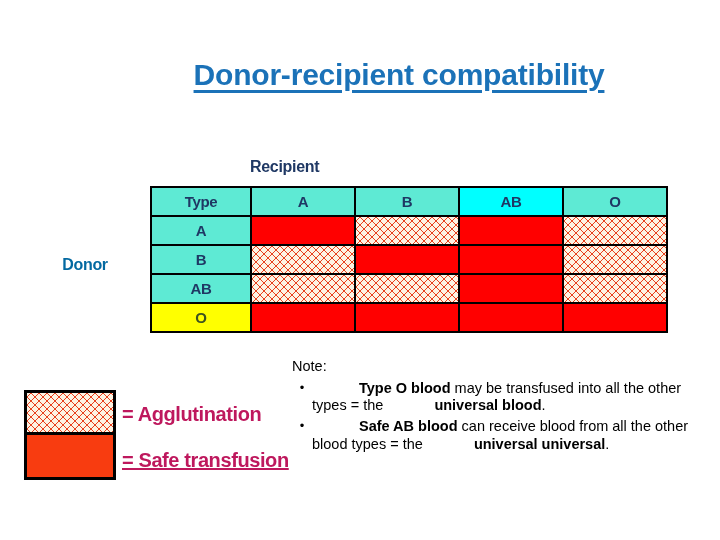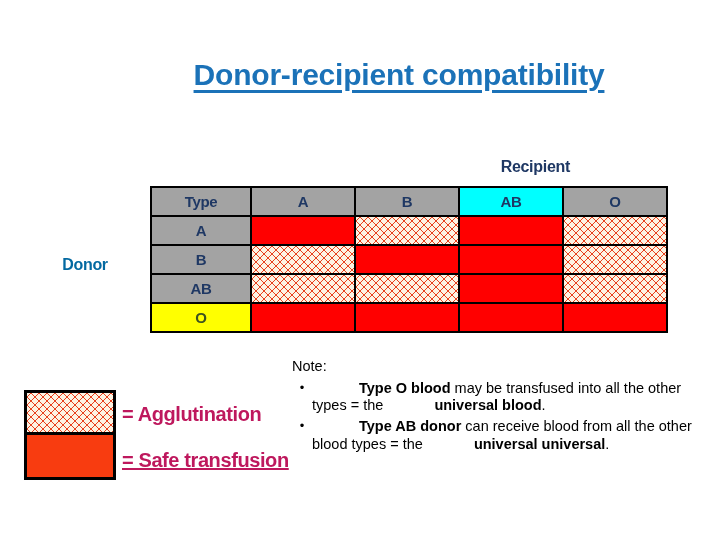--- a/index.html
+++ b/index.html
@@ -31,21 +31,21 @@
     white-space: nowrap;
     padding-left: 39px;
   }
 
   
   #recipient-label {
     position: absolute;
     left: 250px;
     top: 158px;
     width: 320px;
-    text-align: right;
+    text-align: left;
     font-size: 16px;
     font-weight: bold;
     color: #1f3864;
     letter-spacing: -0.3px;
   }
 
   
   #donor-label {
     position: absolute;
     left: 30px;
@@ -71,21 +71,21 @@
     border: 2px solid #000000;
     height: 27px;
     padding: 0;
     margin: 0;
     text-align: center;
     vertical-align: middle;
     font-size: 15px;
     font-weight: bold;
     color: #1f3864;
     letter-spacing: -0.3px;
-    background: #a3a3a3;
+    background: #5eead4;
   }
   #compat-table col.label-col { width: 100px; }
   #compat-table col.data-col  { width: 104px; }
 
   td.hdr-ab { background: #00ffff !important; }
   td.row-lbl-o { background: #ffff00 !important; color: #3d5220 !important; }
 
   
   td.fill-safe {
     background: #ff0000 !important;
@@ -237,16 +237,16 @@
 
 <div id="note-block">
   <div id="note-heading">Note:</div>
   <div id="note-list">
       <div class="note-item">
         <div class="note-bullet">•</div>
         <div class="note-body"><b>Type O blood</b> may be transfused into all the other types = the <b>universal blood</b>.</div>
       </div>
       <div class="note-item">
         <div class="note-bullet">•</div>
-        <div class="note-body"><b>Type AB donor</b> can receive blood from all the other blood types = the <b>universal universal</b>.</div>
+        <div class="note-body"><b>Safe AB blood</b> can receive blood from all the other blood types = the <b>universal universal</b>.</div>
       </div>
     </div>
 </div>
 
 </body></html>

